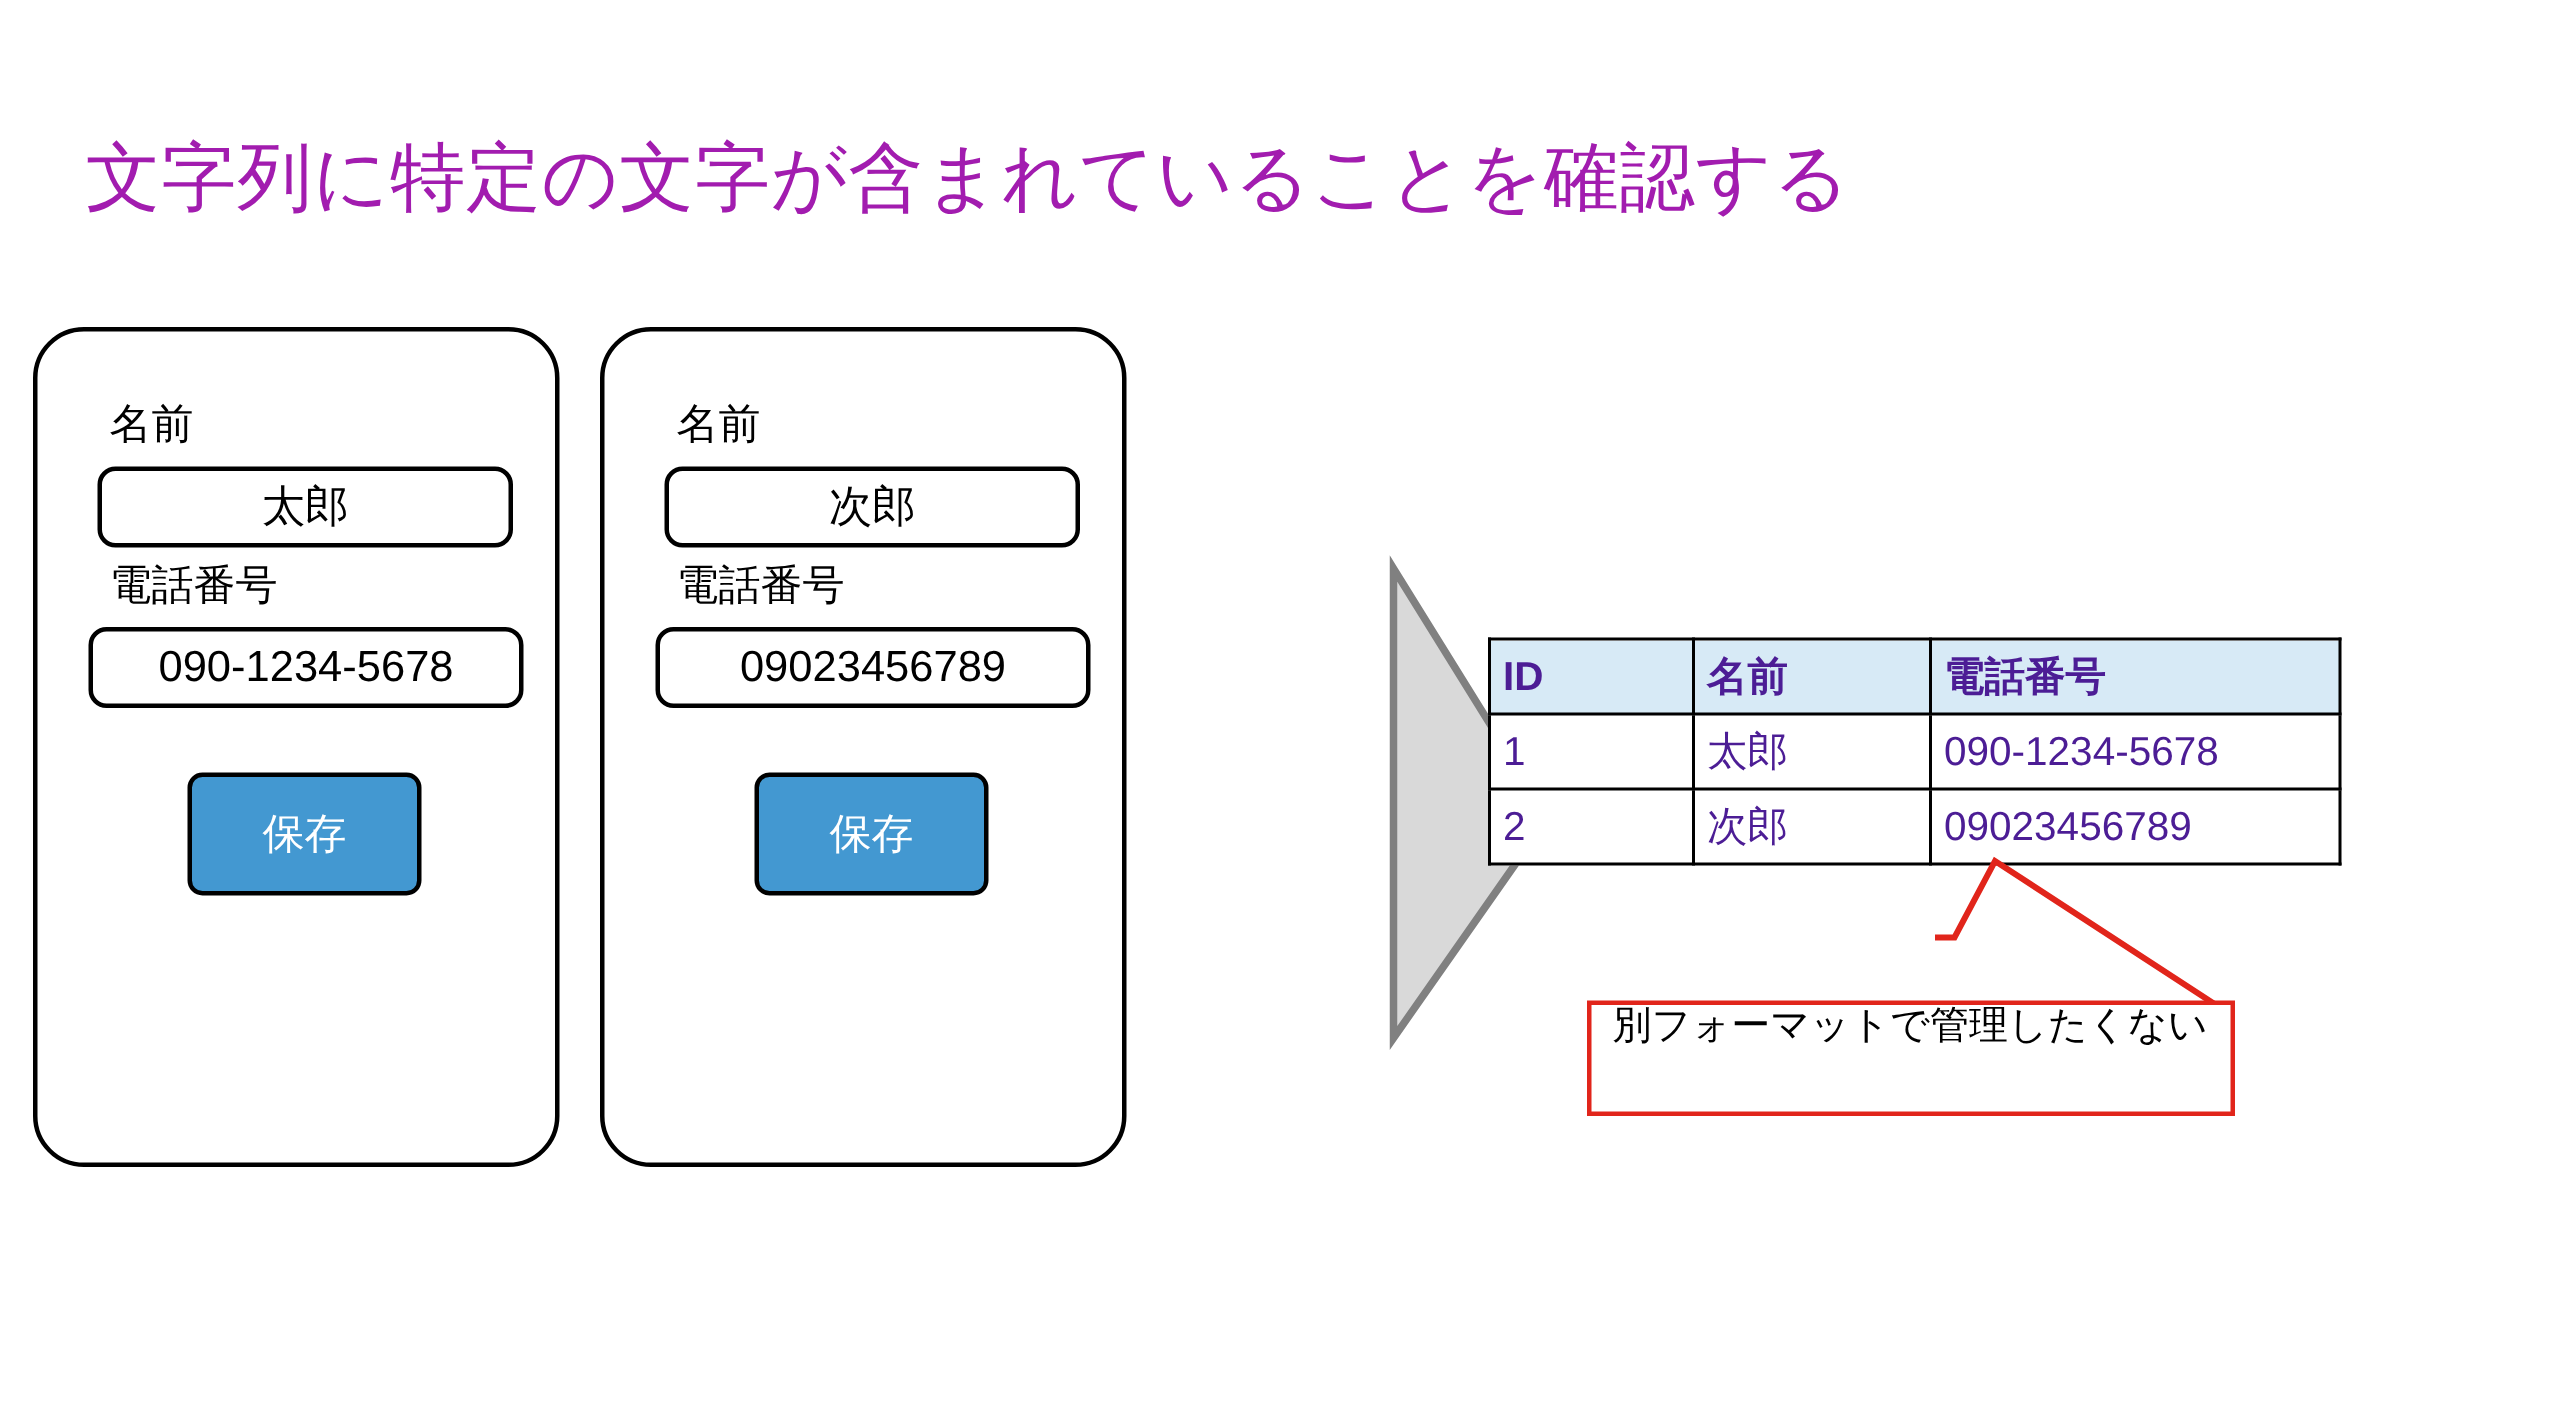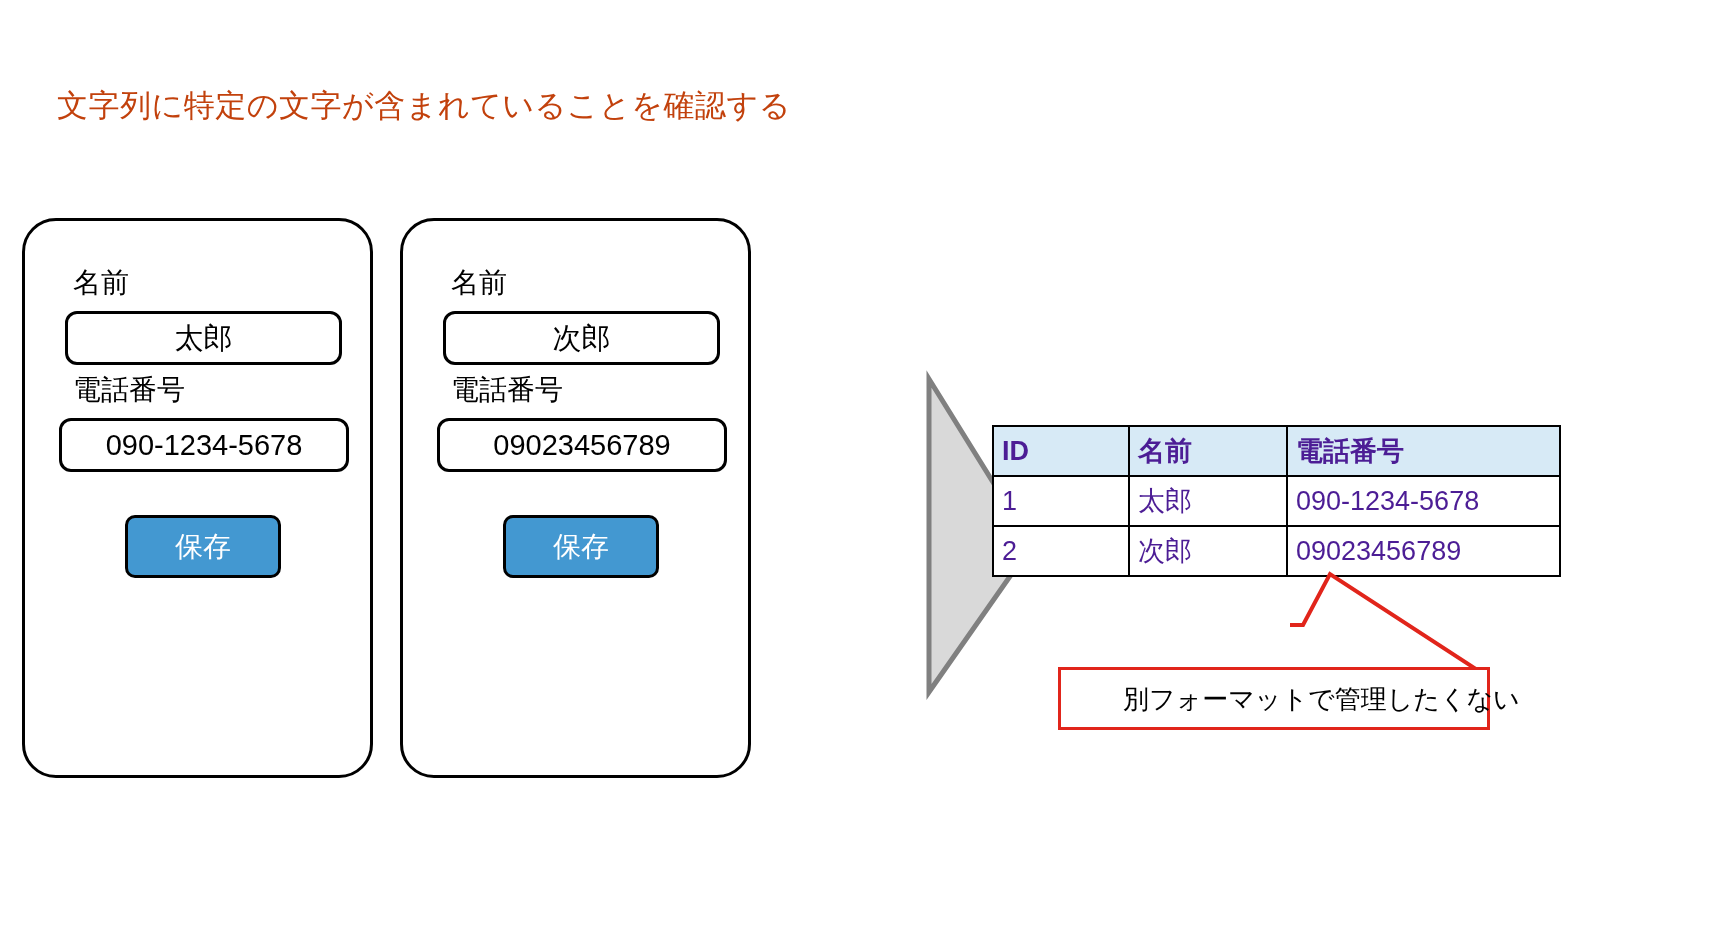--- a/index.html
+++ b/index.html
@@ -5,21 +5,21 @@
   html,body{margin:0;padding:0;}
   body{
     width:1710px;height:946px;background:#ffffff;
     font-family:"Liberation Sans","DejaVu Sans",sans-serif;
     color:#000;overflow:hidden;position:relative;
   }
   #stage{position:absolute;left:0;top:0;width:1710px;height:946px;}
 
   .page-title{
     position:absolute;left:57px;top:87px;width:1100px;
-    font-size:31px;line-height:1.25;font-weight:400;color:#c2410c;
+    font-size:50px;line-height:1.25;font-weight:400;color:#a21caf;
     letter-spacing:0.5px;white-space:nowrap;
   }
 
   .card{
     position:absolute;top:218px;width:351px;height:560px;
     border:3px solid #000;border-radius:34px;background:#fff;box-sizing:border-box;
   }
   #card-0{left:22px;}
   #card-1{left:400px;}
 
@@ -32,21 +32,21 @@
     display:flex;align-items:center;justify-content:center;
   }
   .field-value{font-size:29px;line-height:1;color:#000;white-space:nowrap;}
 
   .lbl-name{left:48px;top:48px;}
   .box-name{left:40px;top:90px;width:277px;}
   .lbl-tel{left:48px;top:155px;}
   .box-tel{left:34px;top:197px;width:290px;}
 
   .save-button{
-    position:absolute;left:100px;top:294px;width:156px;height:63px;
+    position:absolute;left:100px;top:294px;width:156px;height:82px;
     background:#4398d1;border:3px solid #000;border-radius:10px;box-sizing:border-box;
     display:flex;align-items:center;justify-content:center;
     color:#ffffff;font-size:28px;line-height:1;cursor:pointer;
   }
 
   .arrow-shape{position:absolute;left:918px;top:368px;width:125px;height:335px;}
 
   .data-table{
     position:absolute;left:992px;top:425px;width:513px;
     border-collapse:collapse;table-layout:fixed;background:#fff;
@@ -55,23 +55,23 @@
     border:2px solid #000;padding:2px 8px;height:44px;
     font-size:27px;line-height:1;text-align:left;vertical-align:middle;color:#4c1d95;
     overflow:hidden;white-space:nowrap;
   }
   .data-table th{background:#d7eaf6;font-weight:bold;}
   .col-id{width:118px;}
   .col-name{width:140px;}
   .col-tel{width:255px;}
 
   .callout{
-    position:absolute;left:1058px;top:667px;width:432px;height:63px;
+    position:absolute;left:1058px;top:667px;width:432px;height:77px;
     border:3px solid #e1251b;box-sizing:border-box;background:transparent;
-    display:flex;align-items:center;padding-left:48px;
+    display:flex;align-items:flex-start;
   }
   .callout-text{
     font-size:26px;line-height:1;color:#000;white-space:nowrap;padding-left:14px;
   }
   .callout-leader{position:absolute;left:1290px;top:570px;width:220px;height:100px;}
 </style>
 </head>
 <body>
 
 <div id="stage">

